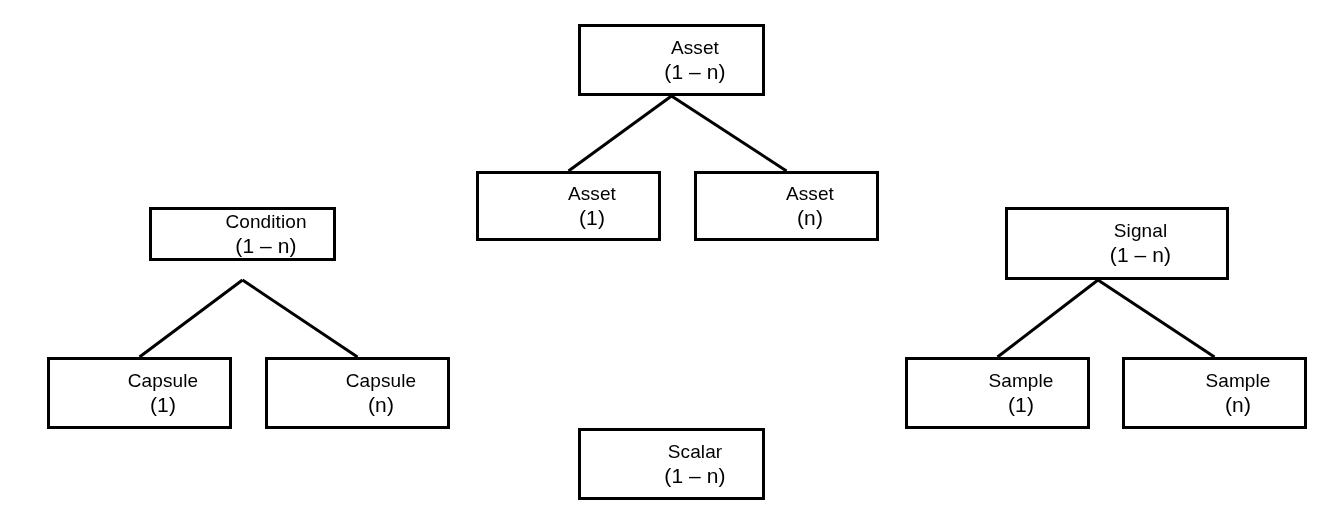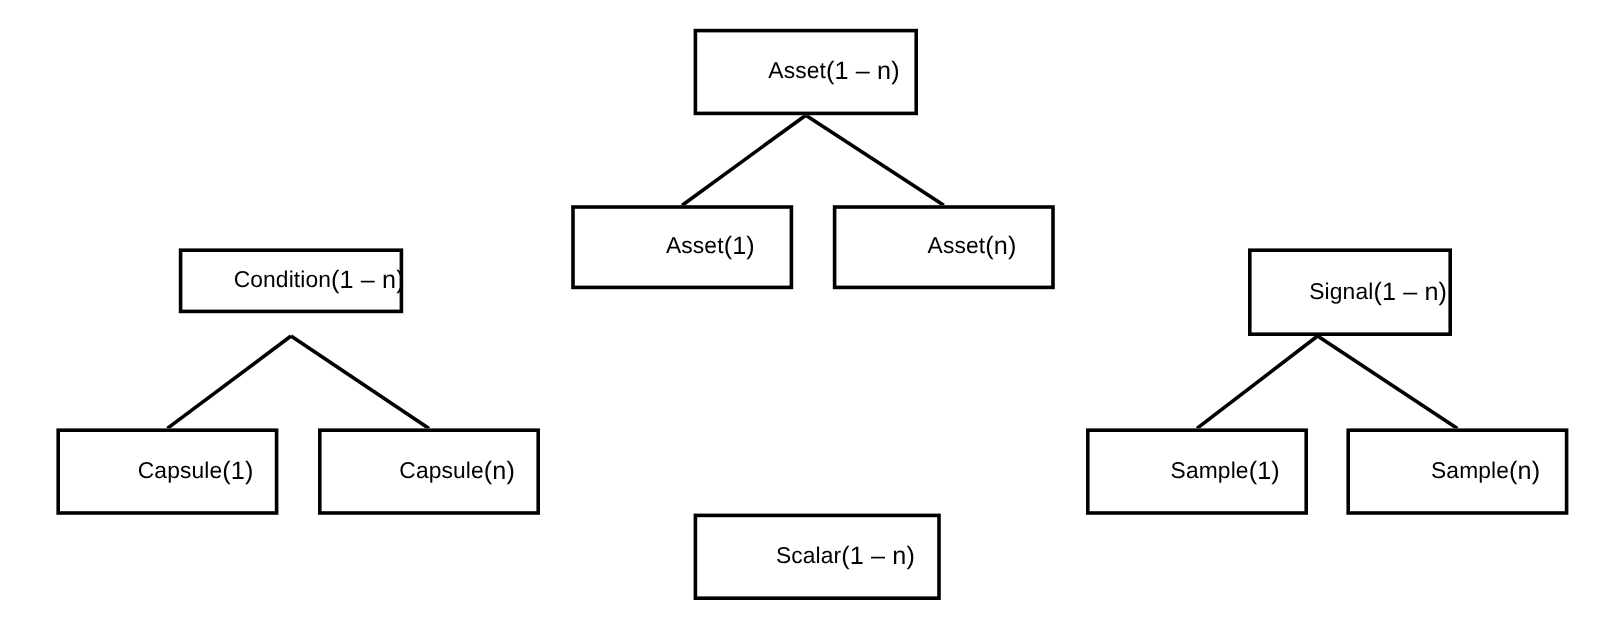--- a/index.html
+++ b/index.html
@@ -26,21 +26,21 @@
     width: 1342px;
     height: 515px;
     pointer-events: none;
   }
   .node-box {
     position: absolute;
     box-sizing: border-box;
     background: #ffffff;
     border: 3px solid #000000;
     display: flex;
-    flex-direction: row;
+    flex-direction: column;
     align-items: center;
     justify-content: center;
     line-height: 1.22;
     z-index: 2;
     padding-left: 47px;
   }
   .node-label {
     display: block;
     font-size: 19px;
     letter-spacing: 0.1px;
@@ -90,33 +90,33 @@
   <div class="node-box" style="left: 476px; top: 171px; width: 185px; height: 70px; border-color: rgb(0, 0, 0);">
     <span class="node-label">Asset</span>
     <span class="node-card">(1)</span>
   </div>
 
   <div class="node-box" style="left: 694px; top: 171px; width: 185px; height: 70px; border-color: rgb(0, 0, 0);">
     <span class="node-label">Asset</span>
     <span class="node-card">(n)</span>
   </div>
 
-  <div class="node-box" style="left: 1040px; top: 207px; width: 170px; height: 73px; border-color: rgb(0, 0, 0);">
+  <div class="node-box" style="left: 1005px; top: 207px; width: 224px; height: 73px; border-color: rgb(0, 0, 0);">
     <span class="node-label">Signal</span>
     <span class="node-card">(1 – n)</span>
   </div>
 
   <div class="node-box" style="left: 905px; top: 357px; width: 185px; height: 72px; border-color: rgb(0, 0, 0);">
     <span class="node-label">Sample</span>
     <span class="node-card">(1)</span>
   </div>
 
   <div class="node-box" style="left: 1122px; top: 357px; width: 185px; height: 72px; border-color: rgb(0, 0, 0);">
     <span class="node-label">Sample</span>
     <span class="node-card">(n)</span>
   </div>
 
-  <div class="node-box" style="left: 578px; top: 428px; width: 206px; height: 72px; border-color: rgb(0, 0, 0);">
+  <div class="node-box" style="left: 578px; top: 428px; width: 187px; height: 72px; border-color: rgb(0, 0, 0);">
     <span class="node-label">Scalar</span>
     <span class="node-card">(1 – n)</span>
   </div>
 
 </div>
 
 </body></html>

